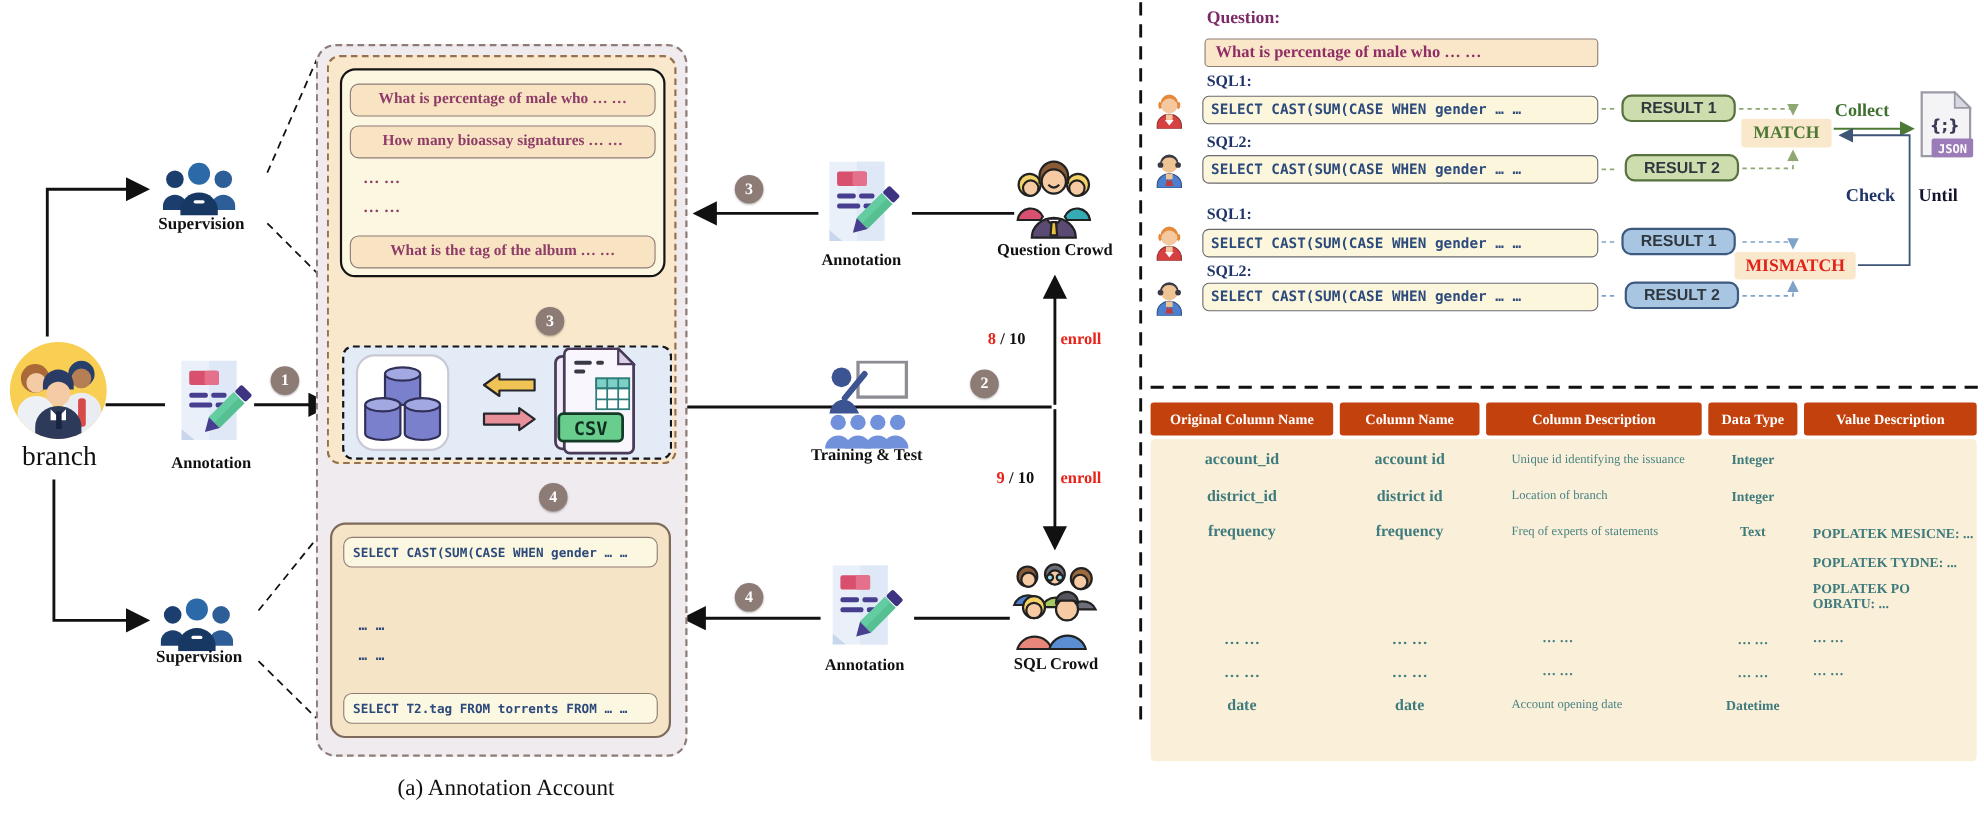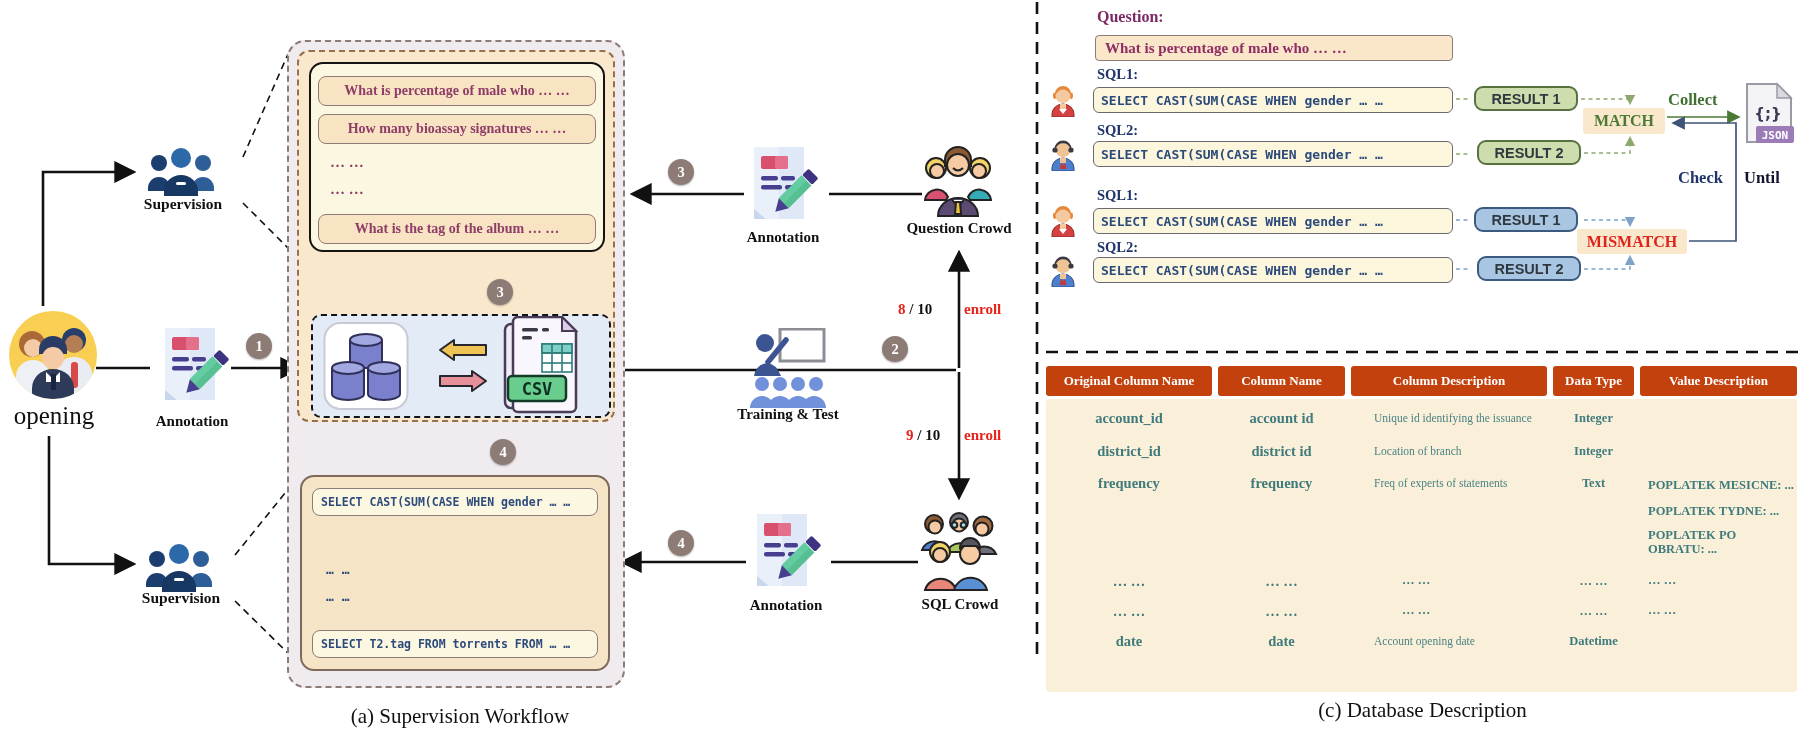--- a/index.html
+++ b/index.html
@@ -230,21 +230,21 @@
       <circle cx="66" cy="34" r="9" fill="#B57E55"></circle>
       <path d="M48,64 a18,17 0 0 1 36,0 v26 h-36 z" fill="#E9EDF3"></path>
       <rect x="63" y="52" width="7" height="26" rx="3" fill="#D84A4A"></rect>
       <path d="M31,40 a14,14 0 0 1 28,0 v4 h-28 z" fill="#2A3C66"></path>
       <circle cx="45" cy="48" r="11" fill="#F4CBA4"></circle>
       <path d="M24,78 a21,19 0 0 1 42,0 v12 h-42 z" fill="#2E3A59"></path>
       <path d="M38,62 l7,7 7,-7 v10 h-14 z" fill="#fff"></path>
       <rect x="43" y="64" width="5" height="16" fill="#1A2440"></rect>
     </g>
   </svg>
-  <div class="abs" style="left:0;top:402px;width:108px;text-align:center;font-size:25px;color:#111">opening</div>
+  <div class="abs" style="left:0;top:402px;width:108px;text-align:center;font-size:25px;color:#111">branch</div>
 
   <svg class="abs" style="left:148px;top:146px" width="66" height="50">
       <use href="#sym-supervision"></use>
     </svg>
   <div class="iconlbl" style="left:122px;top:195px;width:122px">Supervision</div>
   <svg class="abs" style="left:146px;top:542px" width="66" height="50">
       <use href="#sym-supervision"></use>
     </svg>
   <div class="iconlbl" style="left:120px;top:589px;width:122px">Supervision</div>
 
@@ -329,21 +329,21 @@
 
   <div class="enr" style="left:898px;top:301px">
     <span class="red">8</span><span> / 10</span>
   </div>
   <div class="enr red" style="left:964px;top:301px">enroll</div>
   <div class="enr" style="left:906px;top:427px">
     <span class="red">9</span><span> / 10</span>
   </div>
   <div class="enr red" style="left:964px;top:427px">enroll</div>
 
-  <div class="caption" style="left:290px;top:704px;width:340px">(a) Supervision Workflow</div>
+  <div class="caption" style="left:290px;top:704px;width:340px">(a) Annotation Account</div>
 
   <div id="qlabelB">Question:</div>
   <div id="qboxB">What is percentage of male who … …</div>
 
   <div class="lblB" style="top:66px">SQL1:</div>
   <svg class="abs" style="left:1048px;top:84px" width="30" height="33">
       <use href="#sym-avatar-red"></use>
     </svg>
   <div class="sqlB" style="top:87px">SELECT CAST(SUM(CASE WHEN gender … …</div>
   <div class="result rgreen" style="left:1474px;top:86px">RESULT 1</div>
@@ -422,15 +422,14 @@
   <div class="tc c2" style="top:603px">… …</div>
   <div class="tval" style="left:1402px;top:604px">… …</div>
   <div class="ttype" style="top:604px">… …</div>
   <div class="tval" style="top:604px">… …</div>
 
   <div class="tc c1" style="top:633px">date</div>
   <div class="tc c2" style="top:633px">date</div>
   <div class="tdesc" style="top:635px">Account opening date</div>
   <div class="ttype" style="top:634px">Datetime</div>
 
-  <div class="caption" style="left:1250px;top:698px;width:345px">(c) Database Description</div>
 
 </div>
 
 </body></html>

